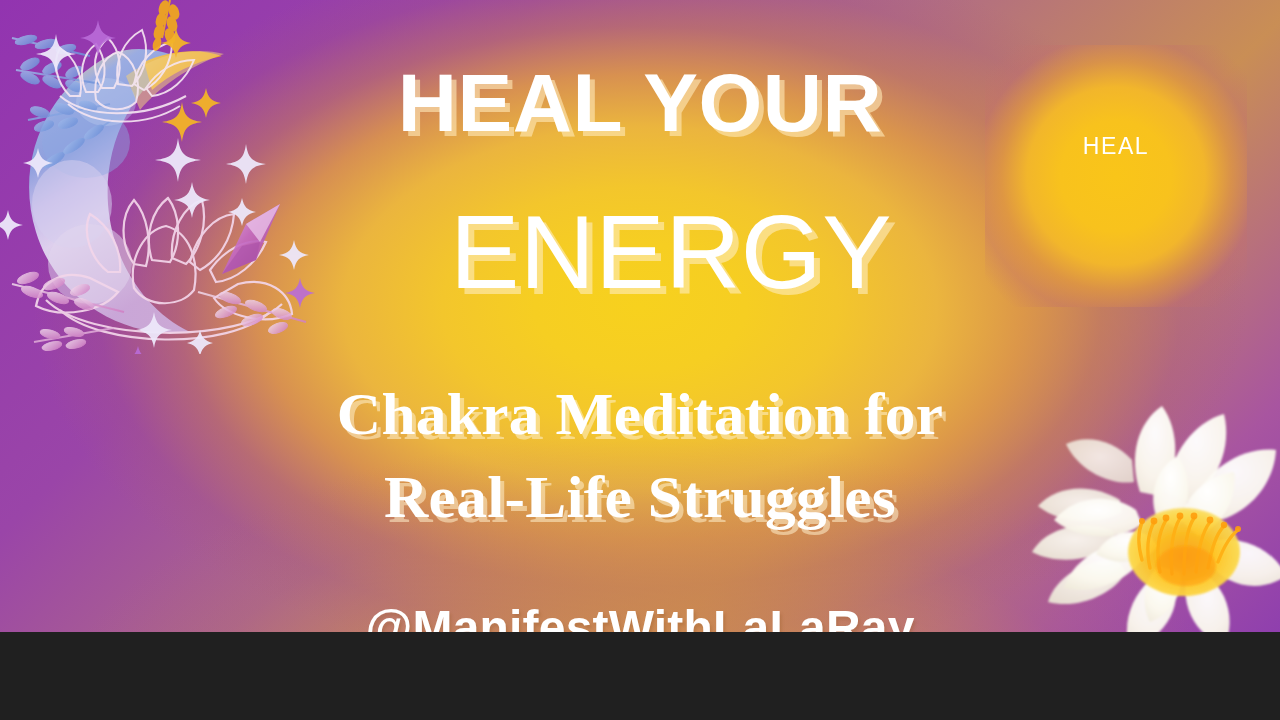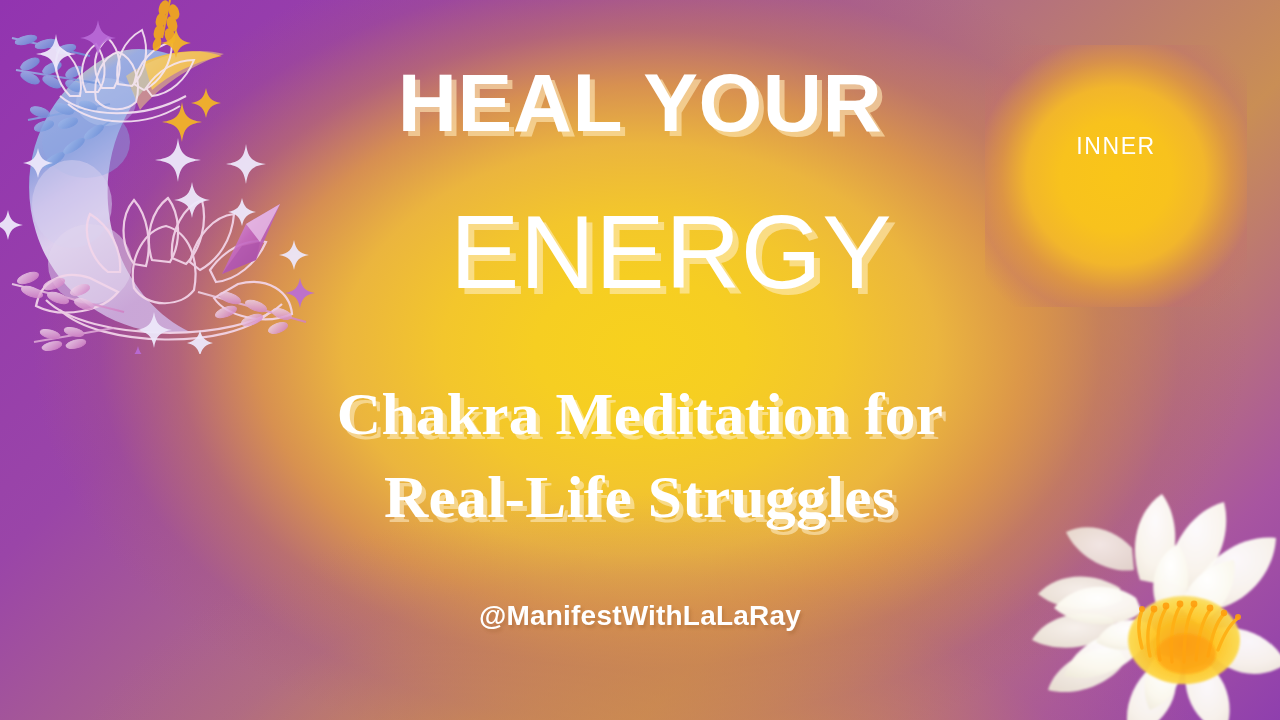--- a/index.html
+++ b/index.html
@@ -4,21 +4,21 @@
 <title>Heal Your Energy</title>
 <style>
   html, body {
     margin: 0;
     padding: 0;
     background: #202020;
   }
   #canvas {
     position: relative;
     width: 1280px;
-    height: 720px;
+    height: 632px;
     overflow: hidden;
     font-family: "Liberation Sans", sans-serif;
     
     background:
       linear-gradient(135deg, #9234B0 0%, #9A45A8 28%, #B06B86 48%, #C98E55 68%, #A855A0 88%, #8F3FAE 100%);
   }
   
   #glow-center {
     position: absolute;
     left: -6%;
@@ -104,21 +104,21 @@
     transform: scaleX(1.04);
     text-shadow: 4px 5px 0 rgba(255,240,205,0.55);
   }
   #subtitle-1 { top: 385px; }
   #subtitle-2 { top: 468px; }
 
   #handle {
     position: absolute;
     left: 0; width: 1280px;
     top: 600px;
-    font-size: 28px;
+    font-size: 48px;
     font-weight: 700;
     letter-spacing: 0.2px;
     text-shadow: 2px 3px 3px rgba(150,90,40,0.30);
   }
 
   
   #badge {
     position: absolute;
     left: 1040px; top: 130px;
     width: 152px;
@@ -411,16 +411,16 @@
 
   <div id="text-stack">
     <div class="t-line" id="title-line1">HEAL YOUR</div>
     <div class="t-line" id="title-line2">ENERGY</div>
     <div class="t-line subtitle-line" id="subtitle-1">Chakra Meditation for</div>
     <div class="t-line subtitle-line" id="subtitle-2">Real-Life Struggles</div>
     <div class="t-line" id="handle">@ManifestWithLaLaRay</div>
   </div>
 
   <div id="badge">
-    <span class="badge-line">INNER</span>
+    <span class="badge-line">HEAL</span>
   </div>
 
 </div>
 
 </body></html>

